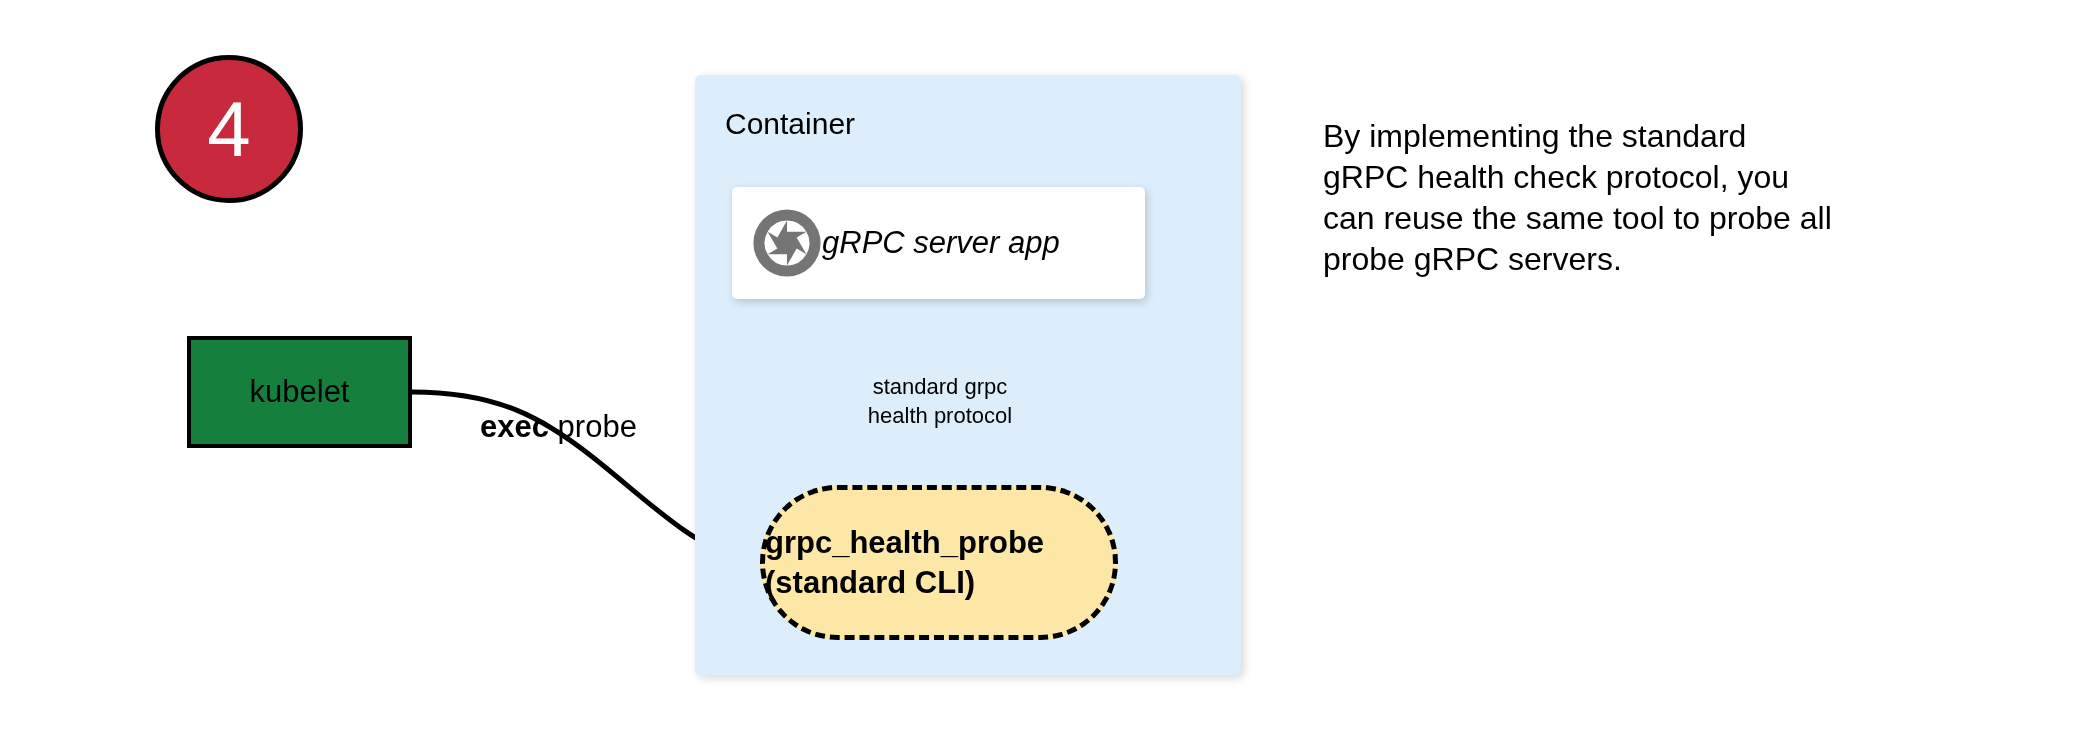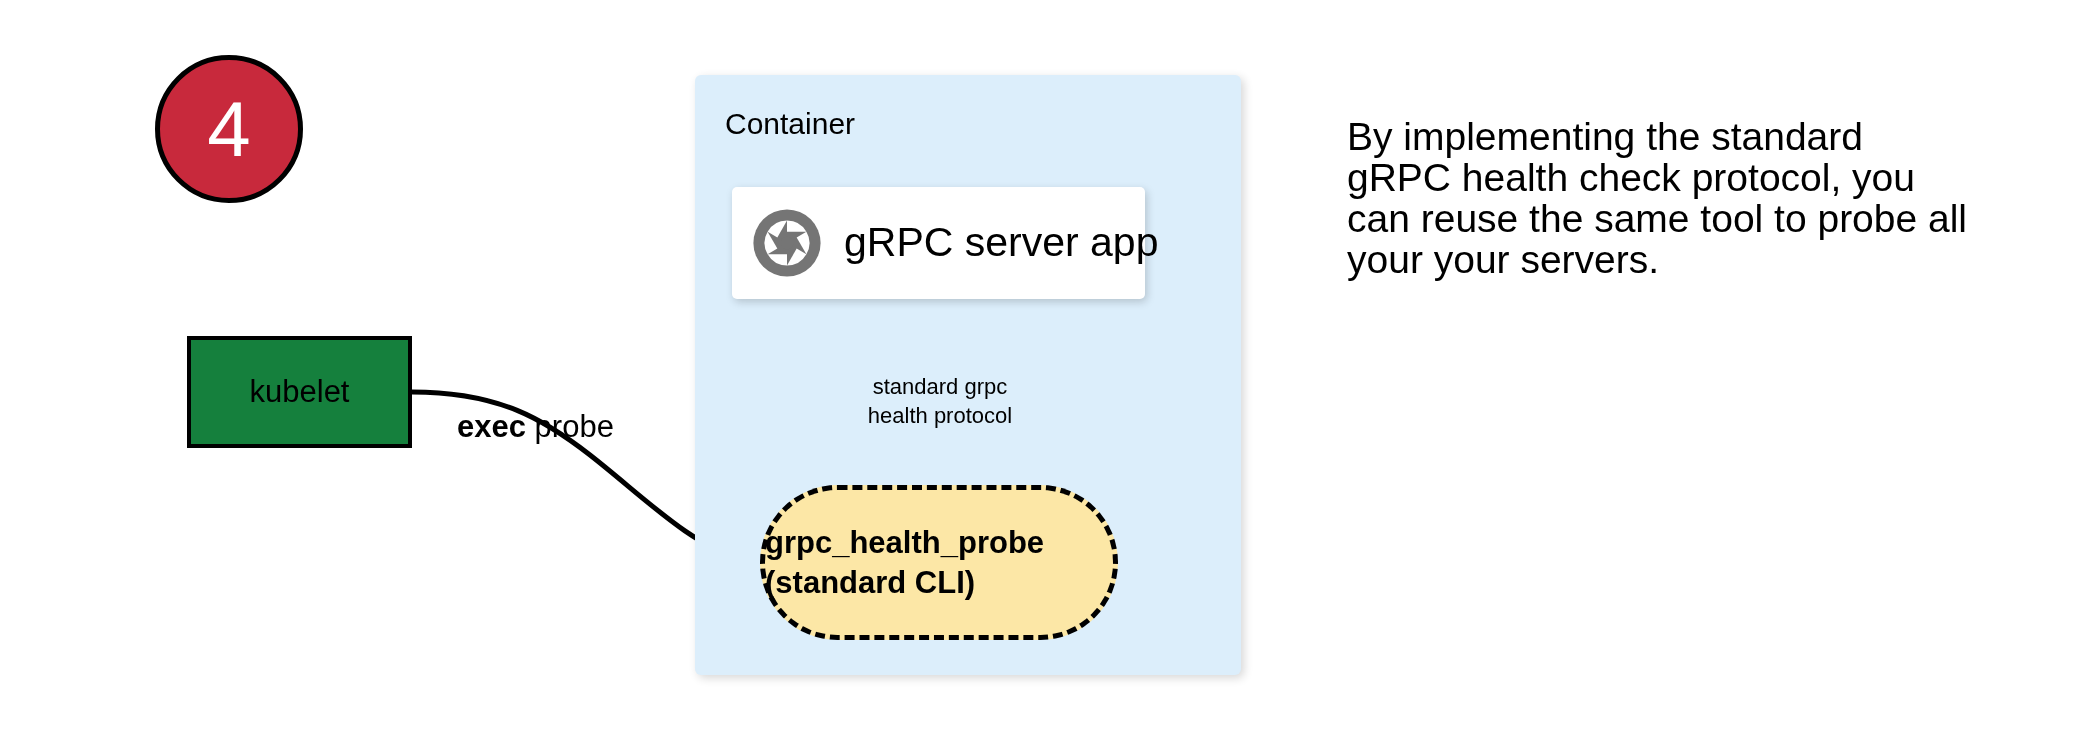--- a/index.html
+++ b/index.html
@@ -77,24 +77,24 @@
     display: flex;
     align-items: center;
   }
   .aperture-icon {
     width: 70px;
     height: 70px;
     margin-left: 20px;
     flex: 0 0 auto;
   }
   .server-card-label {
-    margin-left: 22px;
-    font-size: 41px;
-    line-height: 1.1;
-    white-space: nowrap;
+    font-size: 31px;
+    line-height: 1.1;
+    white-space: nowrap;
+    font-style: italic;
   }
 
   
   .kubelet-box {
     position: absolute;
     left: 187px;
     top: 336px;
     width: 225px;
     height: 112px;
     background: #15803d;
@@ -109,21 +109,21 @@
 
   
   .exec-probe-label {
     position: absolute;
     left: 457px;
     top: 410px;
     font-size: 31px;
     line-height: 1.1;
     white-space: nowrap;
   }
-  .exec-probe-label .bold { font-weight: bold; }
+  .exec-probe-label .bold { font-weight: bold; margin-left: 23px; }
 
   
   .protocol-label {
     position: absolute;
     left: 820px;
     top: 372px;
     width: 240px;
     text-align: center;
     font-size: 22px;
     line-height: 1.33;
@@ -158,23 +158,22 @@
     margin-top: 2px;
     font-weight: bold;
   }
 
   
   .side-note {
     position: absolute;
     left: 1323px;
     top: 116px;
     width: 620px;
-    font-size: 39px;
+    font-size: 32px;
     line-height: 41px;
-    margin-left: 24px;
   }
   .side-note div { white-space: nowrap; }
 </style>
 </head>
 <body>
 
 <svg id="canvas" viewBox="0 0 2100 750" xmlns="http://www.w3.org/2000/svg">
   <defs>
     <marker id="arrowhead" markerWidth="9" markerHeight="9" refX="7.6" refY="3.2" orient="auto" markerUnits="strokeWidth">
       <path d="M0,0 L8,3.2 L0,6.4 Z" fill="#000000"></path>
@@ -227,14 +226,14 @@
 
 <div class="probe-pill">
   <div class="probe-pill-title">grpc_health_probe</div>
   <div class="probe-pill-sub">(standard CLI)</div>
 </div>
 
 <div class="side-note">
   <div>By implementing the standard</div>
   <div>gRPC health check protocol, you</div>
   <div>can reuse the same tool to probe all</div>
-  <div>your your servers.</div>
+  <div>probe gRPC servers.</div>
 </div>
 
 </body></html>

